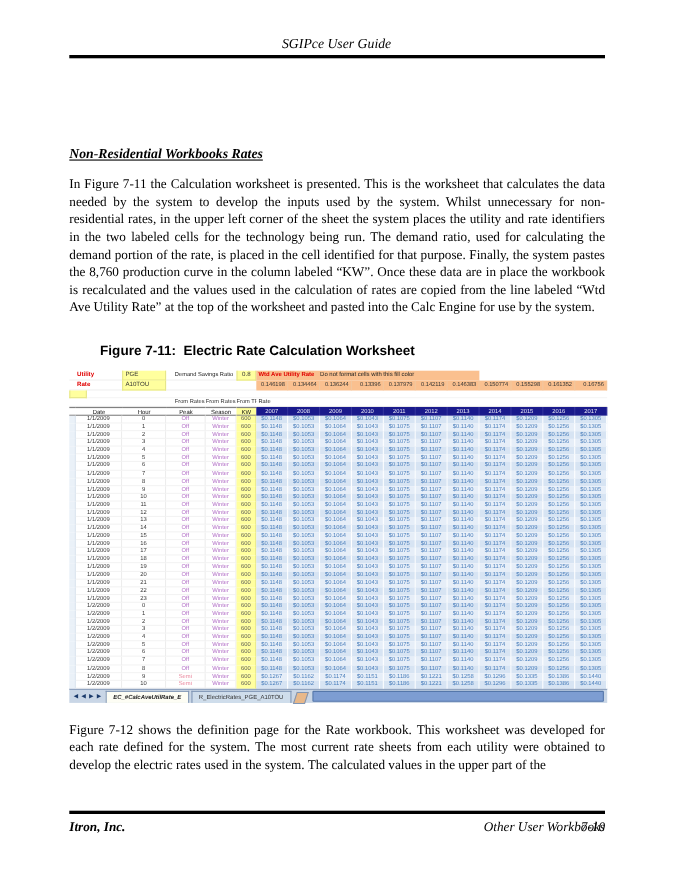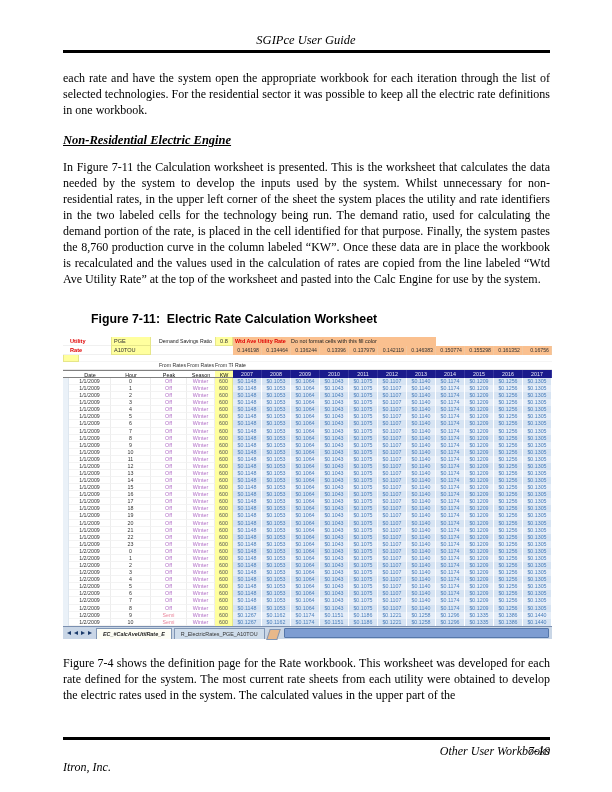--- a/index.html
+++ b/index.html
@@ -4,21 +4,21 @@
 <style>
   html,body{margin:0;padding:0;background:#888;}
   .page{position:relative;width:612px;height:792px;background:#ffffff;margin:0 auto;
         font-family:"Liberation Serif", serif;color:#000;overflow:hidden;}
   .abs{position:absolute;}
   
   .hdr-title{top:33px;left:0;width:612px;text-align:center;font-style:italic;font-size:12.5px;}
   .hdr-rule{top:50px;left:63px;width:487px;height:2.5px;background:#000;}
   .ftr-rule{top:737px;left:63px;width:487px;height:2.5px;background:#000;}
   .ftr-row{top:744px;left:63px;width:487px;font-style:italic;font-size:12px;}
-  .ftr-left{position:absolute;left:0;top:16px;}
+  .ftr-left{position:absolute;left:0;top:0;font-weight:bold;}
   .ftr-center{position:absolute;left:0;top:0;width:100%;text-align:right;}
   .ftr-right{position:absolute;right:0;top:0;}
   
   .para{left:63px;width:487px;font-size:12px;line-height:16px;text-align:justify;margin:0;}
   .p1{top:70px;} .p2{top:159px;} .p3{top:655px;}
   .sec-head{top:133px;left:63px;font-size:12.5px;font-weight:bold;font-style:italic;
             text-decoration:underline;margin:0;}
   .fig-caption{top:312px;left:63px;font-family:"Liberation Sans",sans-serif;
                font-weight:bold;font-size:12.3px;white-space:pre-wrap;padding-left:28px;}
   
@@ -80,22 +80,21 @@
            border:1px solid #5577AA;border-radius:1px;}
 </style>
 </head>
 <body>
 
 <div class="page">
 
   <div class="abs hdr-title">SGIPce User Guide</div>
   <div class="abs hdr-rule"></div>
 
-  <p class="abs para p1">each rate and have the system open the appropriate workbook for each iteration through the list of selected technologies.  For the residential sector it was possible to keep all the electric rate definitions in one workbook.</p>
-  <h3 class="abs sec-head">Non-Residential Electric Engine</h3>
+  <h3 class="abs sec-head">Non-Residential Workbooks Rates</h3>
   <p class="abs para p2">In Figure 7-11 the Calculation worksheet is presented.  This is the worksheet that calculates the data needed by the system to develop the inputs used by the system.  Whilst unnecessary for non-residential rates, in the upper left corner of the sheet the system places the utility and rate identifiers in the two labeled cells for the technology being run.  The demand ratio, used for calculating the demand portion of the rate, is placed in the cell identified for that purpose.  Finally, the system pastes the 8,760 production curve in the column labeled “KW”.  Once these data are in place the workbook is recalculated and the values used in the calculation of rates are copied from the line labeled “Wtd Ave Utility Rate” at the top of the worksheet and pasted into the Calc Engine for use by the system.</p>
   <div class="abs fig-caption">Figure 7-11:  Electric Rate Calculation Worksheet</div>
 
   <div class="abs sheet">
 
     <div class="irow r1">
       <div class="cell lab-red">Utility</div>
       <div class="cell yel cell-utilval">PGE</div>
       <div class="cell cell-demandlab">Demand Savings Ratio</div>
       <div class="cell yel cell-08">0.8</div>
@@ -835,21 +834,21 @@
         <div class="tri tri-r"></div>
         <div class="tri tri-r"></div>
       </div>
       <div class="tab tab-active">EC_#CalcAveUtilRate_E</div>
       <div class="tab tab-inactive">R_ElectricRates_PGE_A10TOU</div>
       <div class="tab-stub"></div>
       <div class="hscroll"></div>
     </div>
   </div>
 
-  <p class="abs para p3">Figure 7-4 shows the definition page for the Rate workbook.  This worksheet was developed for each rate defined for the system.  The most current rate sheets from each utility were obtained to develop the electric rates used in the system.  The calculated values in the upper part of the</p>
+  <p class="abs para p3">Figure 7-12 shows the definition page for the Rate workbook.  This worksheet was developed for each rate defined for the system.  The most current rate sheets from each utility were obtained to develop the electric rates used in the system.  The calculated values in the upper part of the</p>
 
   <div class="abs ftr-rule"></div>
   <div class="abs ftr-row">
     <span class="ftr-left">Itron, Inc.</span>
     <span class="ftr-center">7-10</span>
     <span class="ftr-right">Other User Workbooks</span>
   </div>
 </div>
 
 </body></html>

